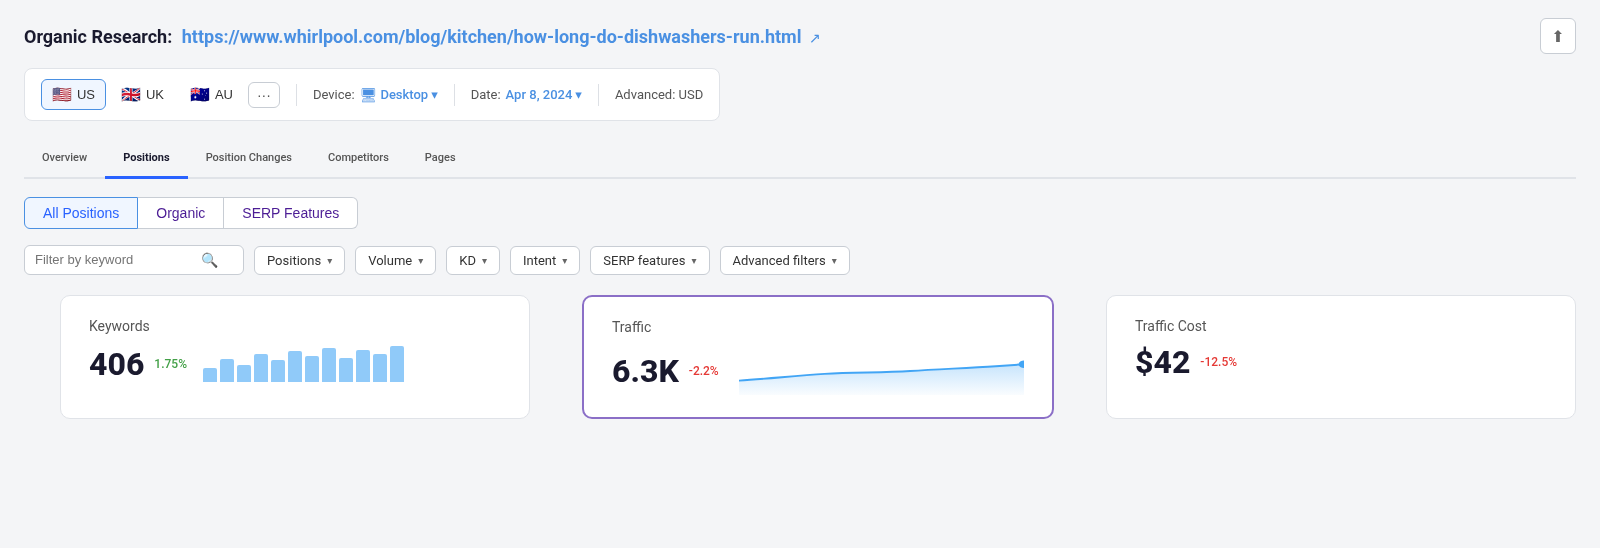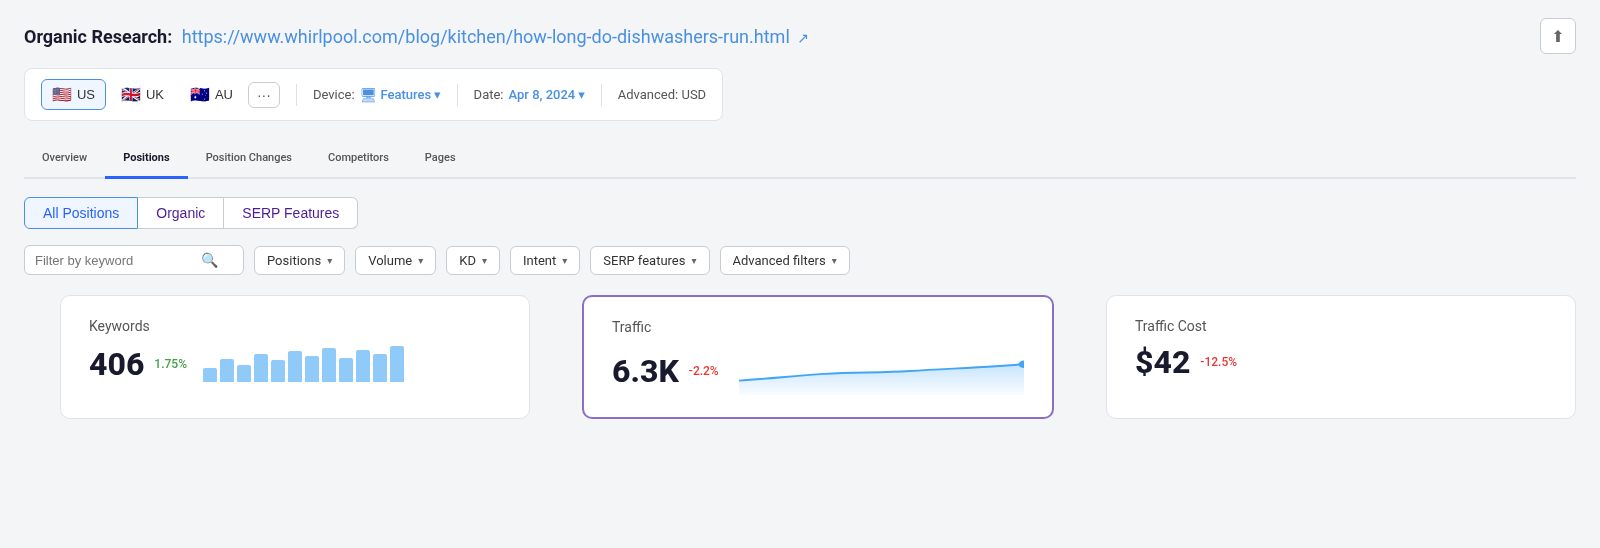--- a/index.html
+++ b/index.html
@@ -169,21 +169,21 @@
     
     .filters-row {
       display: flex;
       align-items: center;
       gap: 10px;
       margin-bottom: 20px;
       flex-wrap: wrap;
     }
     .filter-search {
       display: flex;
-      align-items: center;
+      align-items: flex-start;
       border: 1.5px solid #c8cdd4;
       border-radius: 6px;
       background: #fff;
       padding: 6px 10px;
       gap: 6px;
       min-width: 220px;
     }
     .filter-search input {
       border: none;
       outline: none;
@@ -287,21 +287,21 @@
     }
   </style>
 </head>
 <body>
 
 <div class="page-wrapper">
 
   <div class="header-row">
     <div>
       <span style="font-size:18px;font-weight:700;color:#1a1a2e;">Organic Research:</span>
-      <span style="font-size:18px;font-weight:400;color:#4a90e2;margin-left:6px;">https://www.whirlpool.com/blog/kitchen/how-long-do-dishwashers-run.html</span>
+      <span style="font-size:18px;font-weight:700;color:#4a90e2;margin-left:6px;">https://www.whirlpool.com/blog/kitchen/how-long-do-dishwashers-run.html</span>
       <span style="color:#4a90e2;font-size:14px;margin-left:4px;">↗</span>
     </div>
     <button class="share-btn">⬆</button>
   </div>
 
   <div class="controls-bar">
     <button class="region-btn active">
       <span class="flag">🇺🇸</span>
       <span>US</span>
     </button>
@@ -314,21 +314,21 @@
       <span>AU</span>
     </button>
     <button class="more-btn">···</button>
 
     <div class="divider-v"></div>
 
     <div class="control-item">
       <span class="label">Device:</span>
       <span class="value">
         <span style="font-size:14px;">🖥</span>
-        <span>Features</span>
+        <span>Desktop</span>
         <span>▾</span>
       </span>
     </div>
 
     <div class="divider-v"></div>
 
     <div class="control-item">
       <span class="label">Date:</span>
       <span class="value">
         <span>Apr 8, 2024</span>

